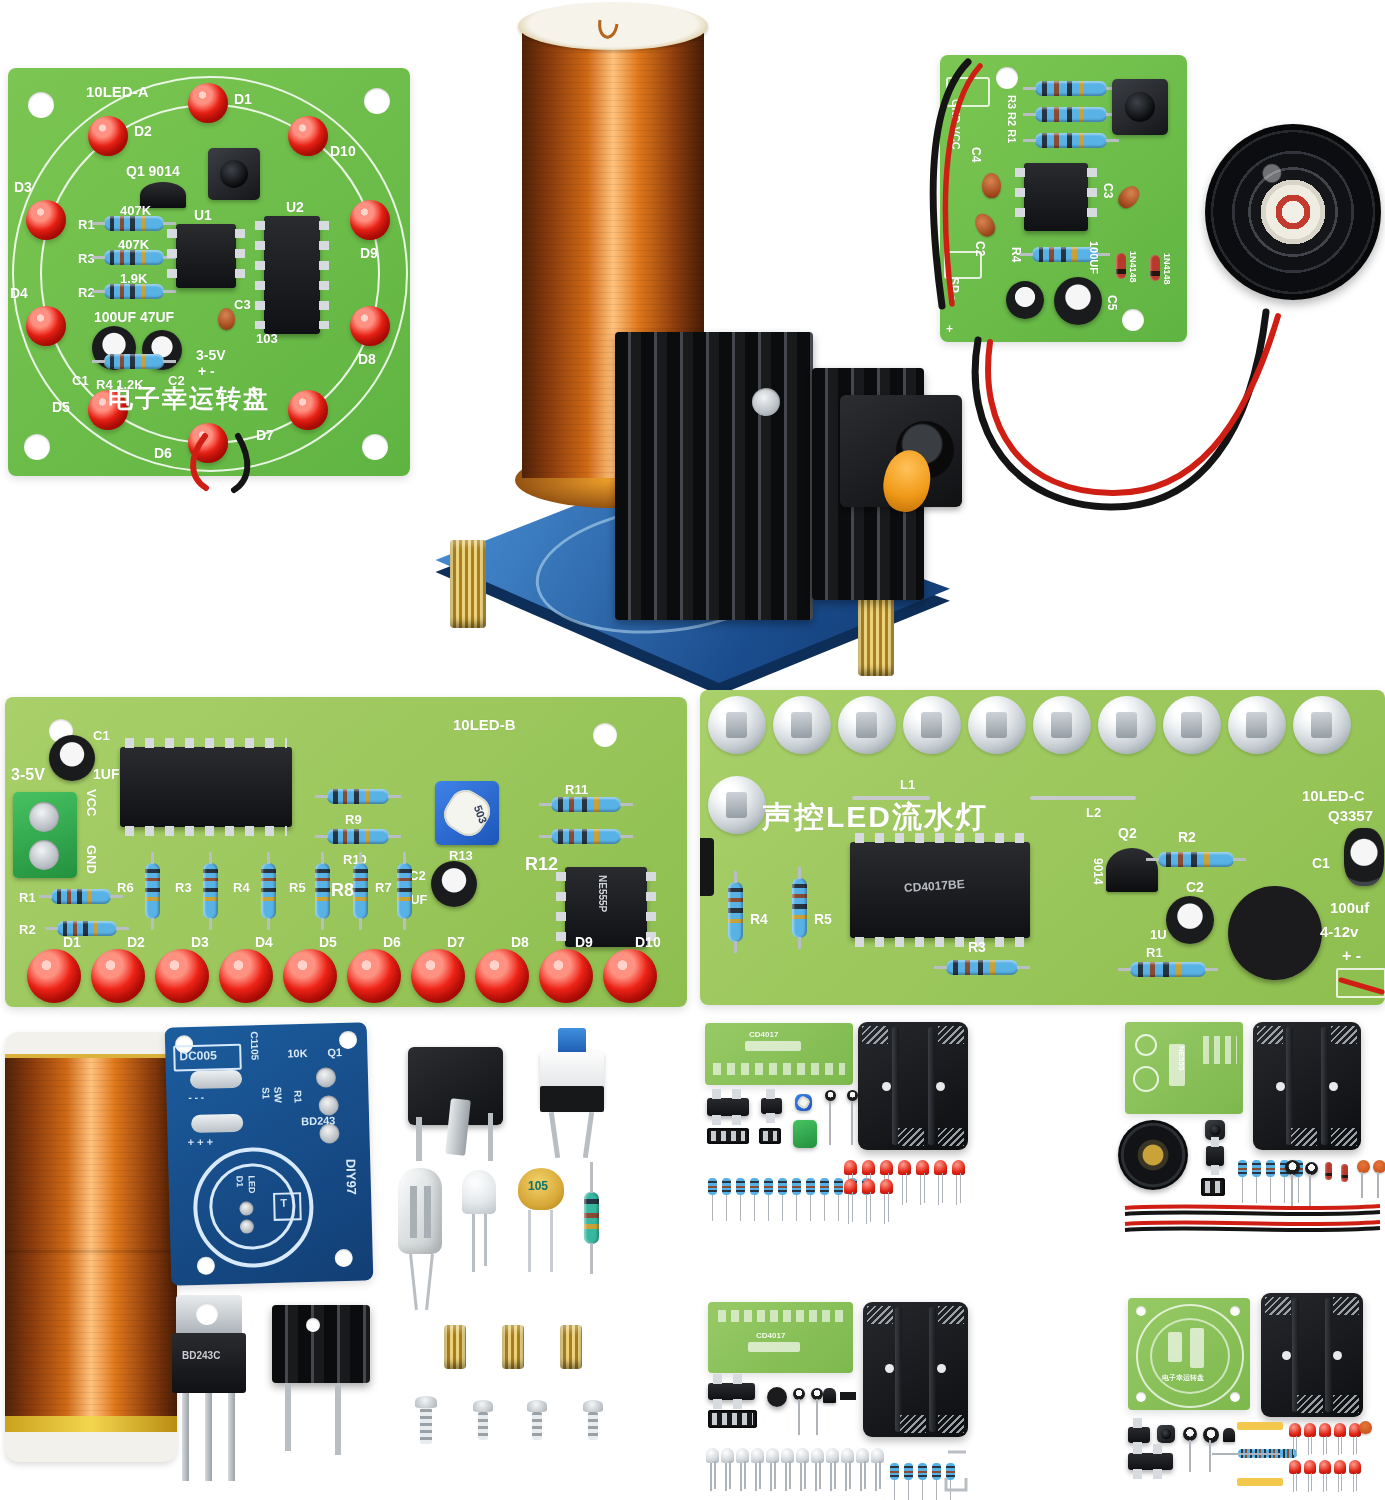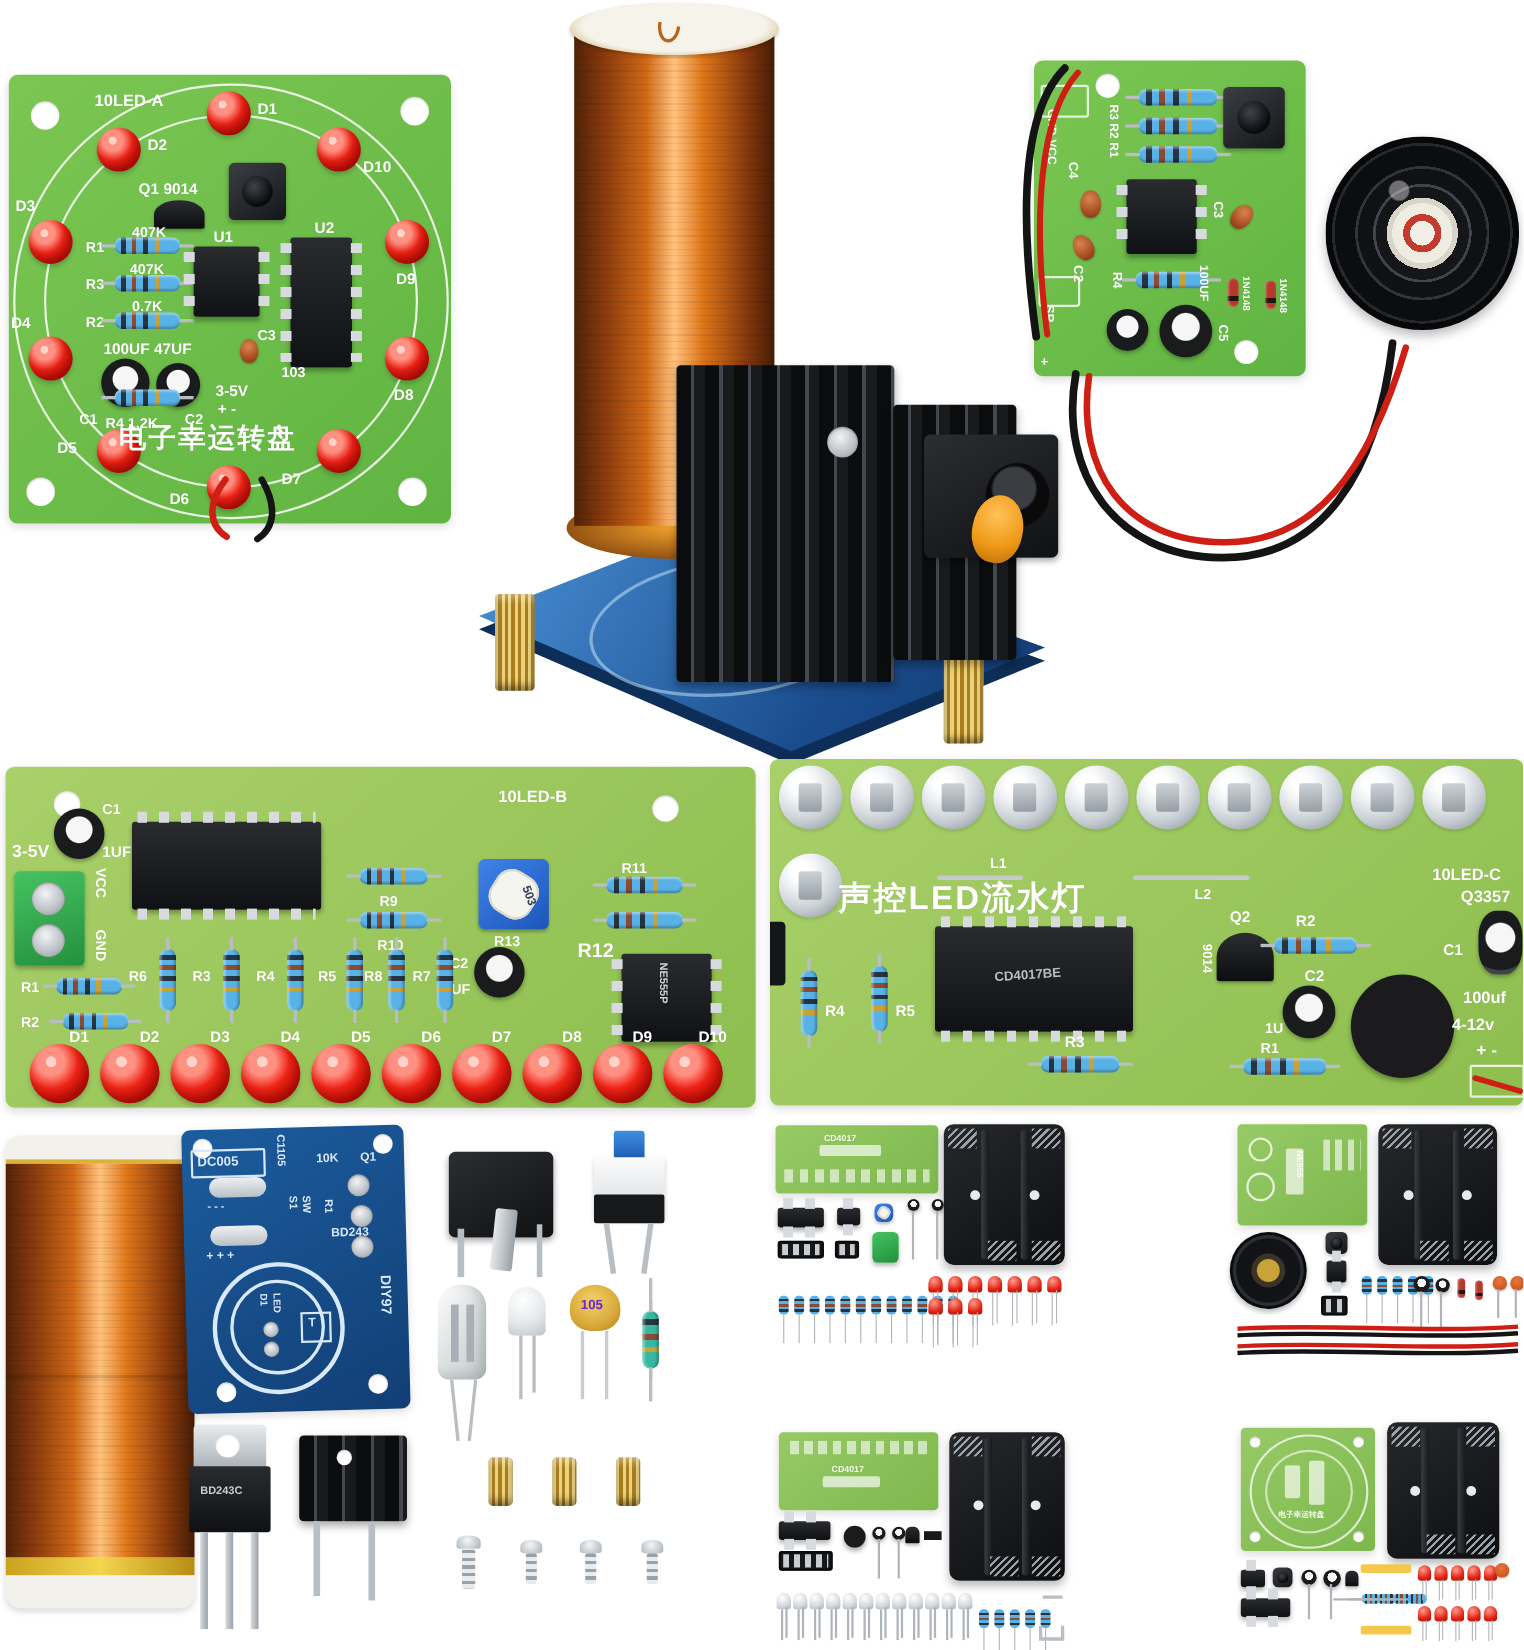--- a/index.html
+++ b/index.html
@@ -98,21 +98,21 @@
   <div class="sk" style="left:118px;top:96px;font-size:14px;">Q1  9014</div>
   <div class="trans" style="left:132px;top:114px;width:46px;height:26px;"></div>
   <div class="tact" style="left:200px;top:80px;width:52px;height:52px;"></div>
 
   <div class="sk" style="left:112px;top:136px;font-size:13px;">407K</div>
   <div class="sk" style="left:70px;top:150px;font-size:13px;">R1</div>
   <div class="rh" style="left:96px;top:148px;width:60px;"></div>
   <div class="sk" style="left:110px;top:170px;font-size:13px;">407K</div>
   <div class="sk" style="left:70px;top:184px;font-size:13px;">R3</div>
   <div class="rh" style="left:96px;top:182px;width:60px;"></div>
-  <div class="sk" style="left:112px;top:204px;font-size:13px;">0.7K</div>
+  <div class="sk" style="left:112px;top:204px;font-size:13px;">1.9K</div>
   <div class="sk" style="left:70px;top:218px;font-size:13px;">R2</div>
   <div class="rh" style="left:96px;top:216px;width:60px;"></div>
 
   <div class="sk" style="left:86px;top:242px;font-size:14px;">100UF 47UF</div>
   <div class="cap" style="left:84px;top:258px;width:44px;height:44px;"></div>
   <div class="cap" style="left:134px;top:262px;width:40px;height:40px;"></div>
   <div class="sk" style="left:64px;top:306px;font-size:13px;">C1</div>
   <div class="sk" style="left:160px;top:306px;font-size:13px;">C2</div>
 
   <div class="sk" style="left:186px;top:140px;font-size:14px;">U1</div>
@@ -218,21 +218,21 @@
   <div class="rv" style="left:140px;top:166px;height:56px;"></div>
   <div class="rv" style="left:198px;top:166px;height:56px;"></div>
   <div class="rv" style="left:256px;top:166px;height:56px;"></div>
   <div class="rv" style="left:310px;top:166px;height:56px;"></div>
   <div class="rv" style="left:348px;top:166px;height:56px;"></div>
   <div class="rv" style="left:392px;top:166px;height:56px;"></div>
   <div class="sk" style="left:112px;top:184px;font-size:13px;">R6</div>
   <div class="sk" style="left:170px;top:184px;font-size:13px;">R3</div>
   <div class="sk" style="left:228px;top:184px;font-size:13px;">R4</div>
   <div class="sk" style="left:284px;top:184px;font-size:13px;">R5</div>
-  <div class="sk" style="left:326px;top:184px;font-size:13px;">R8</div>
+  <div class="sk" style="left:326px;top:184px;font-size:18px;">R8</div>
   <div class="sk" style="left:370px;top:184px;font-size:13px;">R7</div>
   <div class="sk" style="left:14px;top:194px;font-size:13px;">R1</div>
   <div class="rh" style="left:46px;top:192px;width:60px;"></div>
   <div class="sk" style="left:14px;top:226px;font-size:13px;">R2</div>
   <div class="rh" style="left:52px;top:224px;width:60px;"></div>
   <div class="ledr" style="left:22px;top:252px;width:54px;height:54px;"></div>
   <div class="ledr" style="left:86px;top:252px;width:54px;height:54px;"></div>
   <div class="ledr" style="left:150px;top:252px;width:54px;height:54px;"></div>
   <div class="ledr" style="left:214px;top:252px;width:54px;height:54px;"></div>
   <div class="ledr" style="left:278px;top:252px;width:54px;height:54px;"></div>
@@ -370,21 +370,21 @@
   <div class="abs" style="left:14px;top:86px;width:3px;height:56px;background:#b9bec3;transform:rotate(-6deg);"></div>
   <div class="abs" style="left:30px;top:86px;width:3px;height:56px;background:#b9bec3;transform:rotate(6deg);"></div>
 </div>
 <div class="abs" style="left:462px;top:1170px;">
   <div class="abs" style="left:0;top:0;width:34px;height:44px;background:radial-gradient(circle at 38% 28%,#ffffff,#e4e8ea 55%,#bcc3c8);border-radius:17px 17px 5px 5px;"></div>
   <div class="abs" style="left:10px;top:44px;width:3px;height:58px;background:#b9bec3;"></div>
   <div class="abs" style="left:22px;top:44px;width:3px;height:52px;background:#b9bec3;"></div>
 </div>
 <div class="abs" style="left:518px;top:1168px;">
   <div class="abs" style="left:0;top:0;width:46px;height:42px;background:radial-gradient(circle at 45% 35%,#f3d26a,#d9a galaxy 0,#d9a93a 60%,#b07f14);border-radius:50% 50% 42% 42%;background:radial-gradient(circle at 45% 35%,#f3d26a,#d9a93a 60%,#b07f14);"></div>
-  <div class="sk" style="left:10px;top:12px;font-size:12px;color:#6d28d9;">105</div>
+  <div class="sk" style="left:10px;top:12px;font-size:12px;color:#0f766e;">105</div>
   <div class="abs" style="left:10px;top:42px;width:3px;height:62px;background:#c9ccd0;"></div>
   <div class="abs" style="left:32px;top:42px;width:3px;height:62px;background:#c9ccd0;"></div>
 </div>
 <div class="abs" style="left:590px;top:1162px;width:3px;height:112px;background:#b9bec3;"></div>
 <div class="rv" style="left:584px;top:1192px;height:52px;background:linear-gradient(180deg,#37b7a0 0 14%,#263441 14% 24%,#37b7a0 24% 40%,#8a4b33 40% 50%,#37b7a0 50% 62%,#c8a138 62% 72%,#37b7a0 72% 100%);"></div>
 <div class="stand" style="left:444px;top:1325px;width:22px;height:44px;"></div>
 <div class="stand" style="left:502px;top:1325px;width:22px;height:44px;"></div>
 <div class="stand" style="left:560px;top:1325px;width:22px;height:44px;"></div>
 <div class="screw" style="left:420px;top:1408px;width:12px;height:36px;"></div>
 <div class="screw" style="left:478px;top:1412px;width:10px;height:28px;"></div>

